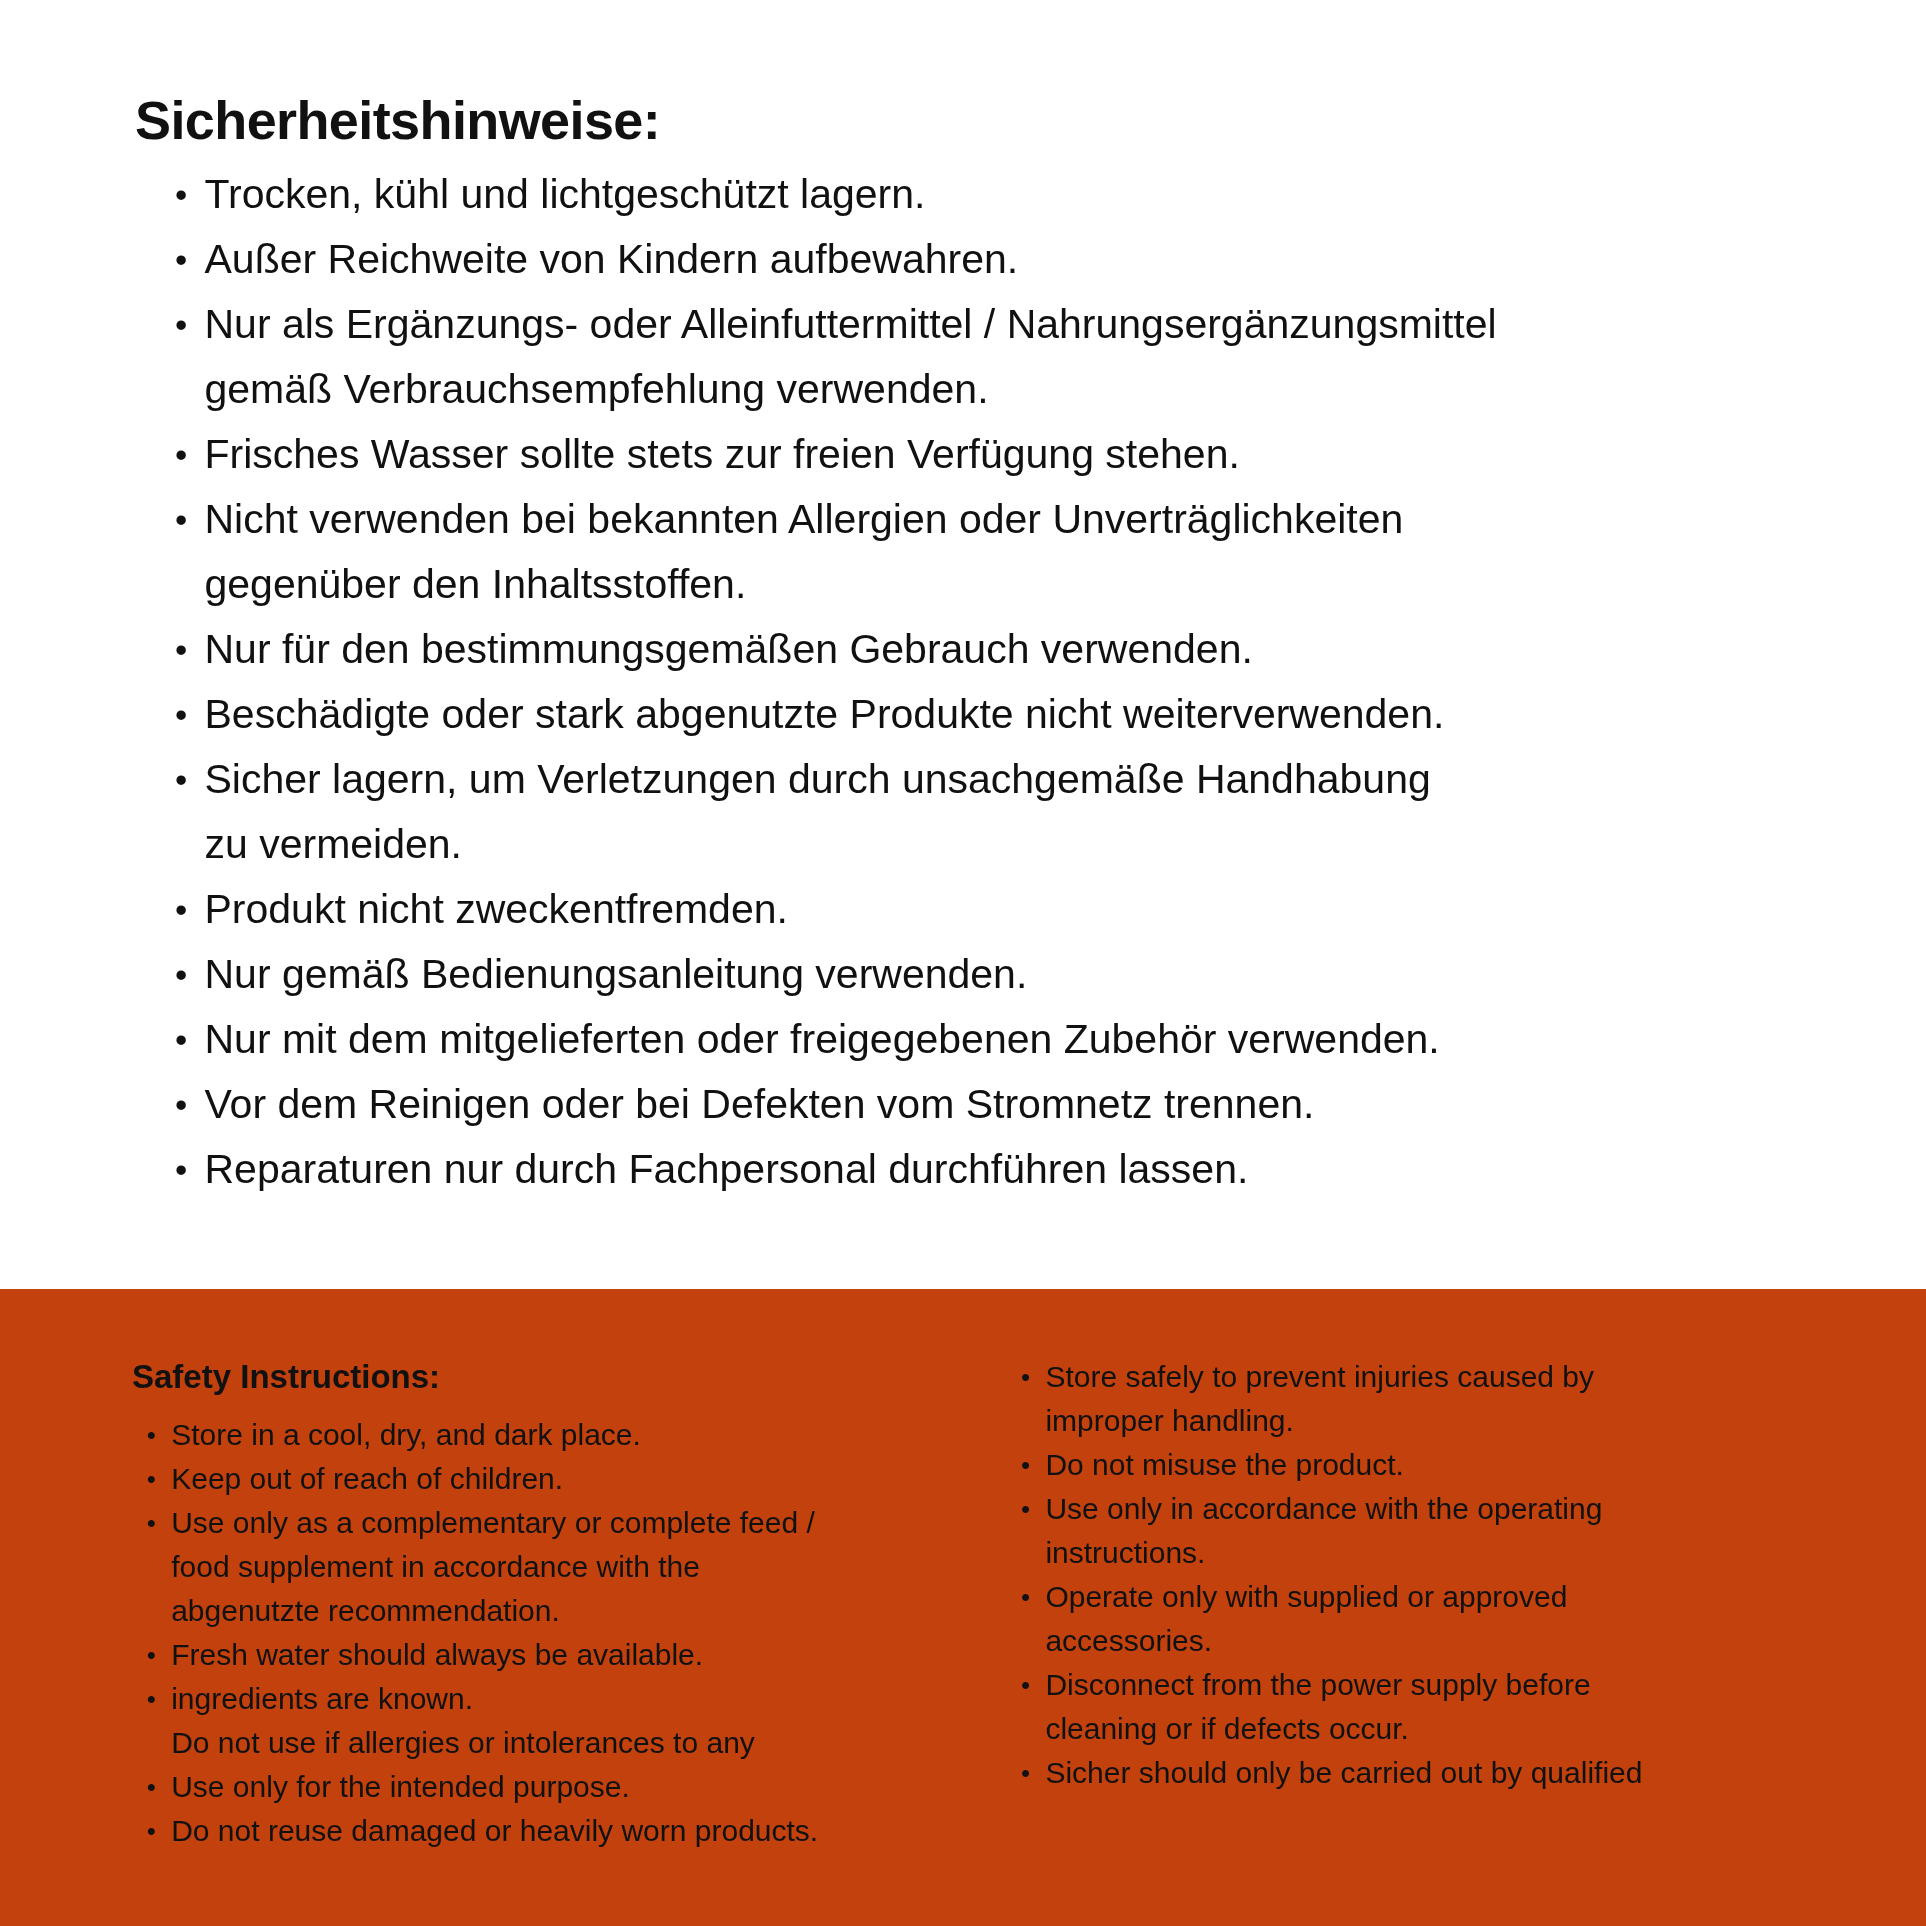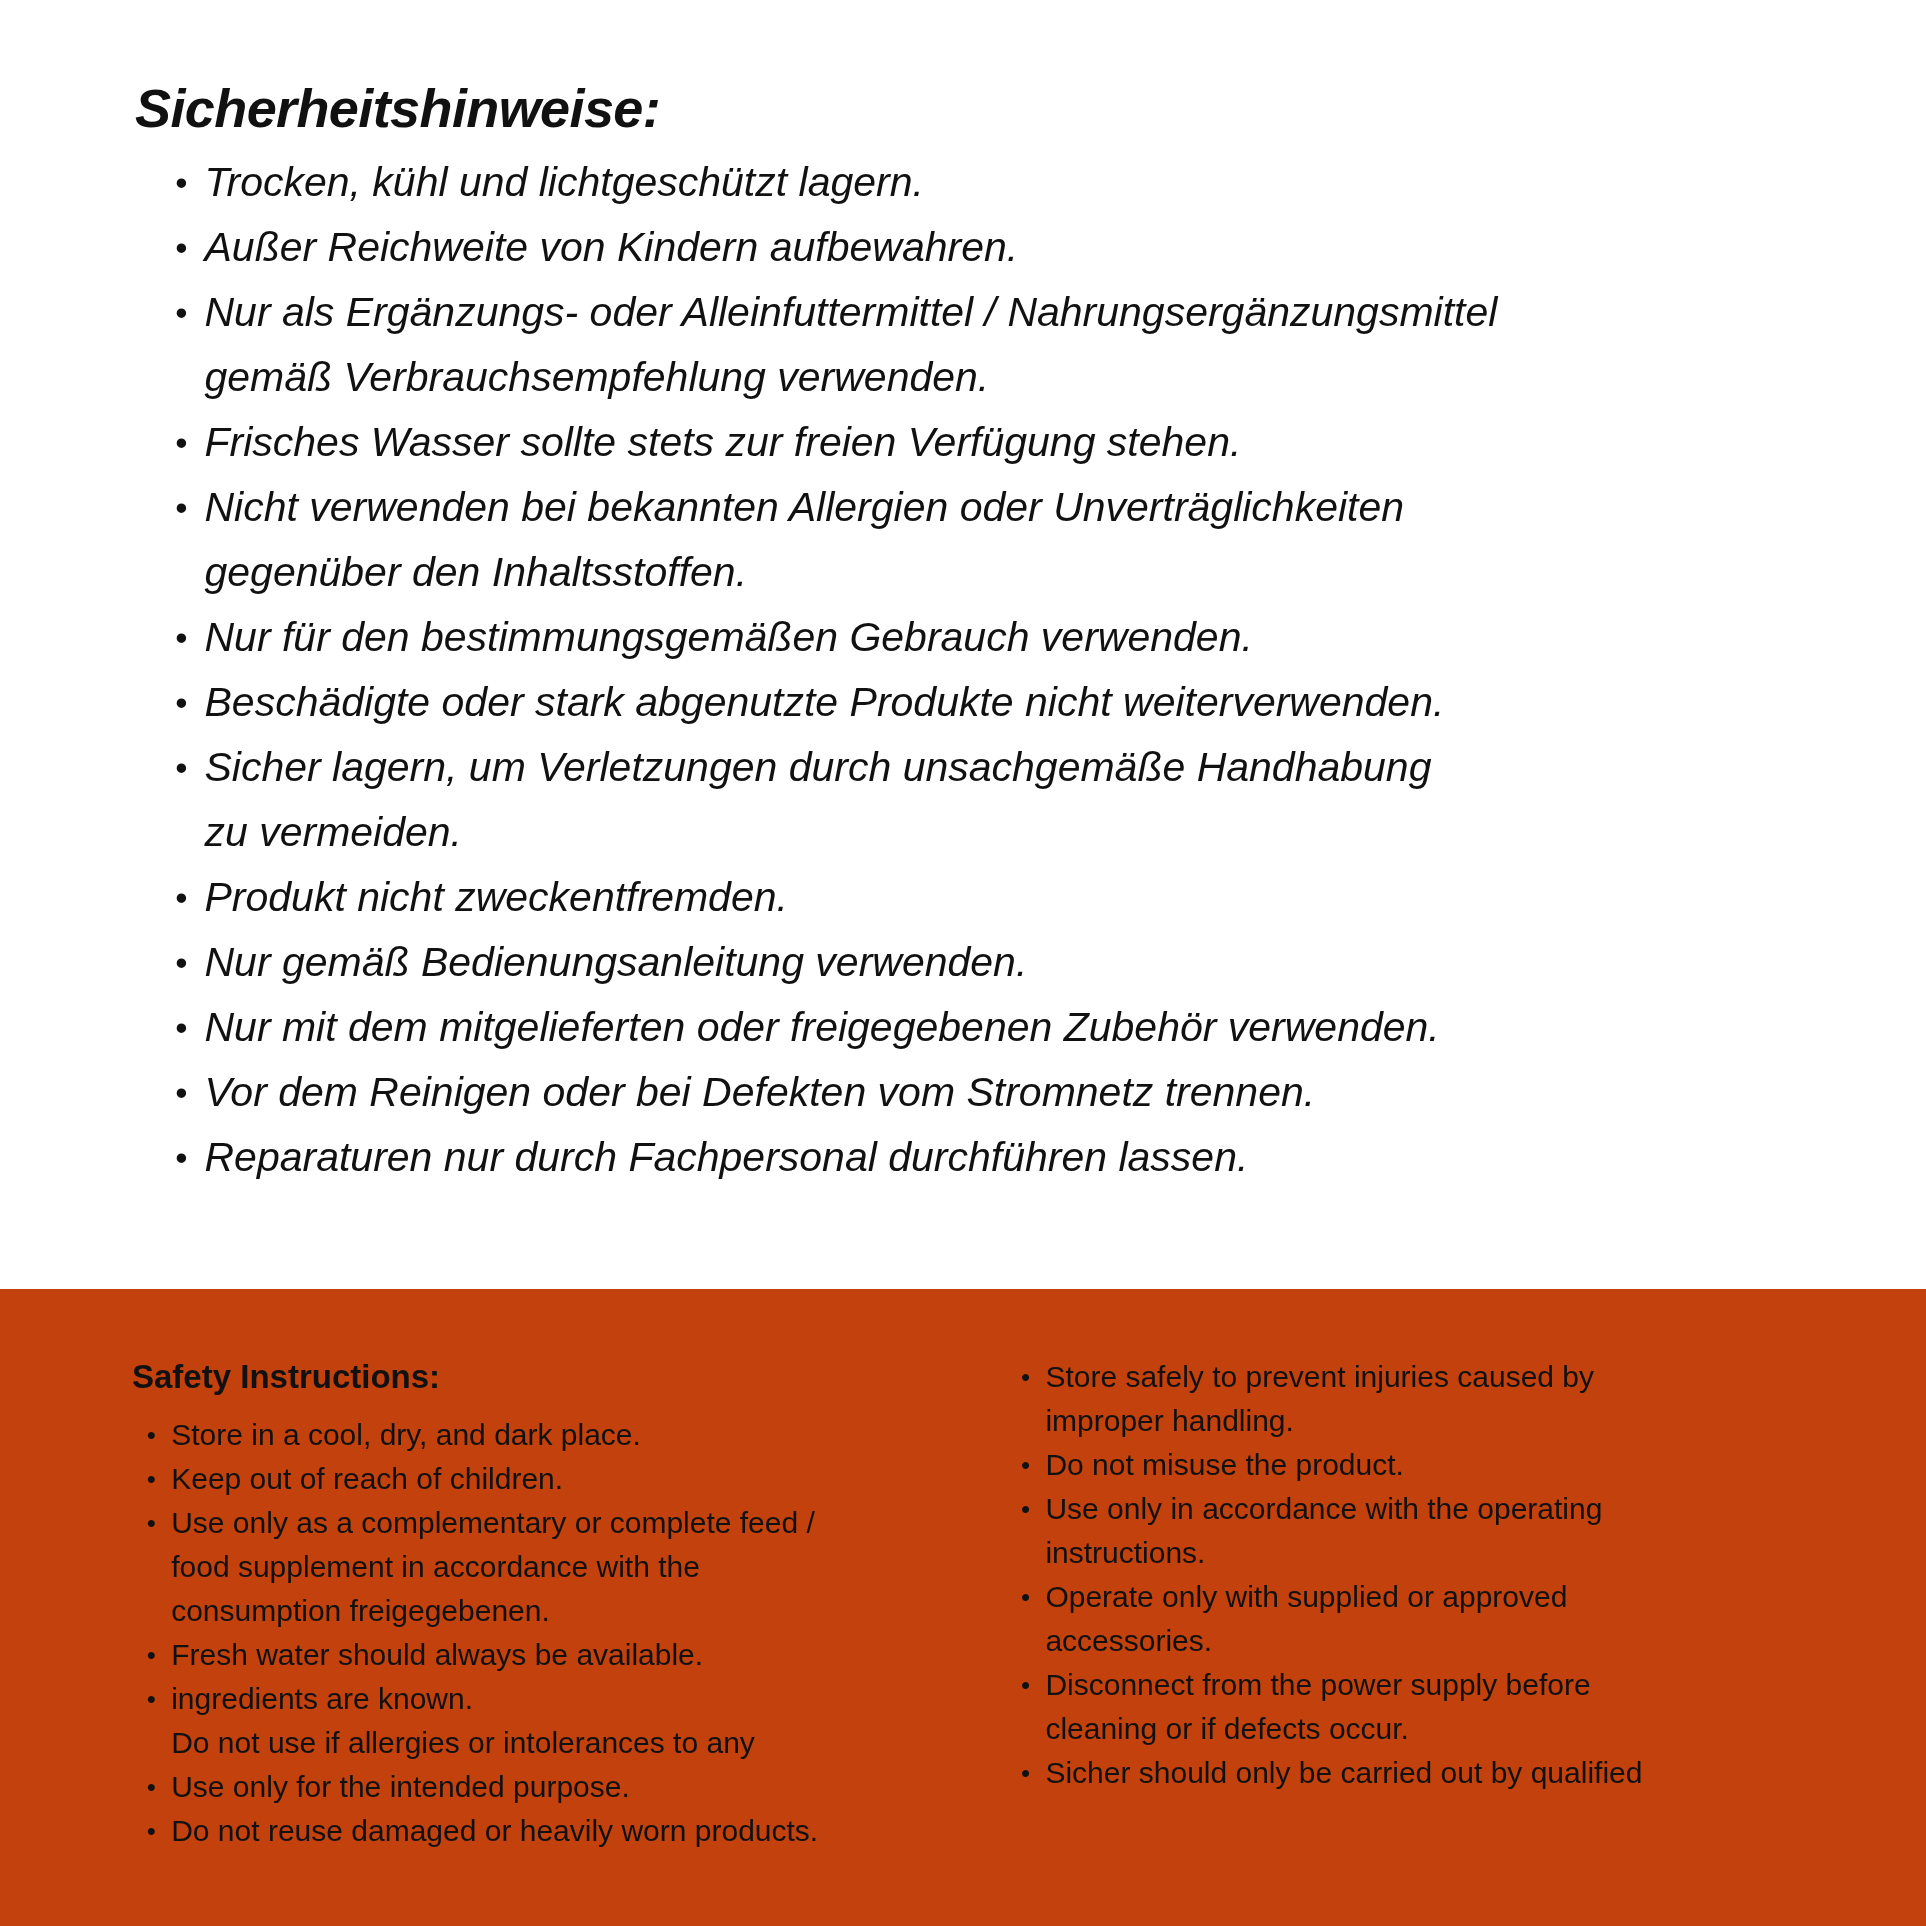--- a/index.html
+++ b/index.html
@@ -8,23 +8,22 @@
     position: relative;
     background: #ffffff;
     font-family: "Liberation Sans", "DejaVu Sans", sans-serif;
     color: #111111;
     overflow: hidden;
   }
   .page { position: absolute; inset: 0; }
 
   
   .de-section {
-    position: absolute; left: 0; top: 4px; width: 1849px; height: 1289px;
+    position: absolute; left: 0; top: 16px; width: 1849px; height: 1289px;
     background: #ffffff;
-    font-style: italic;
   }
   .de-title {
     position: absolute; left: 135px; top: 72px;
     margin: 0;
     font-size: 54px; font-weight: 700; line-height: 1.2;
     letter-spacing: -0.6px;
     white-space: nowrap;
   }
   .de-list {
     position: absolute; left: 175px; top: 146px;
@@ -164,21 +163,21 @@
           <span class="dot">•</span>
           <span class="txt">
               <span class="line">Keep out of reach of children.</span>
             </span>
         </li>
         <li class="b">
           <span class="dot">•</span>
           <span class="txt">
             <span class="line">Use only as a complementary or complete feed /</span>
             <span class="line">food supplement in accordance with the</span>
-            <span class="line">consumption freigegebenen.</span>
+            <span class="line">abgenutzte recommendation.</span>
           </span>
         </li>
         <li class="b">
           <span class="dot">•</span>
           <span class="txt">
               <span class="line">Fresh water should always be available.</span>
             </span>
         </li>
         <li class="b">
           <span class="dot">•</span>

